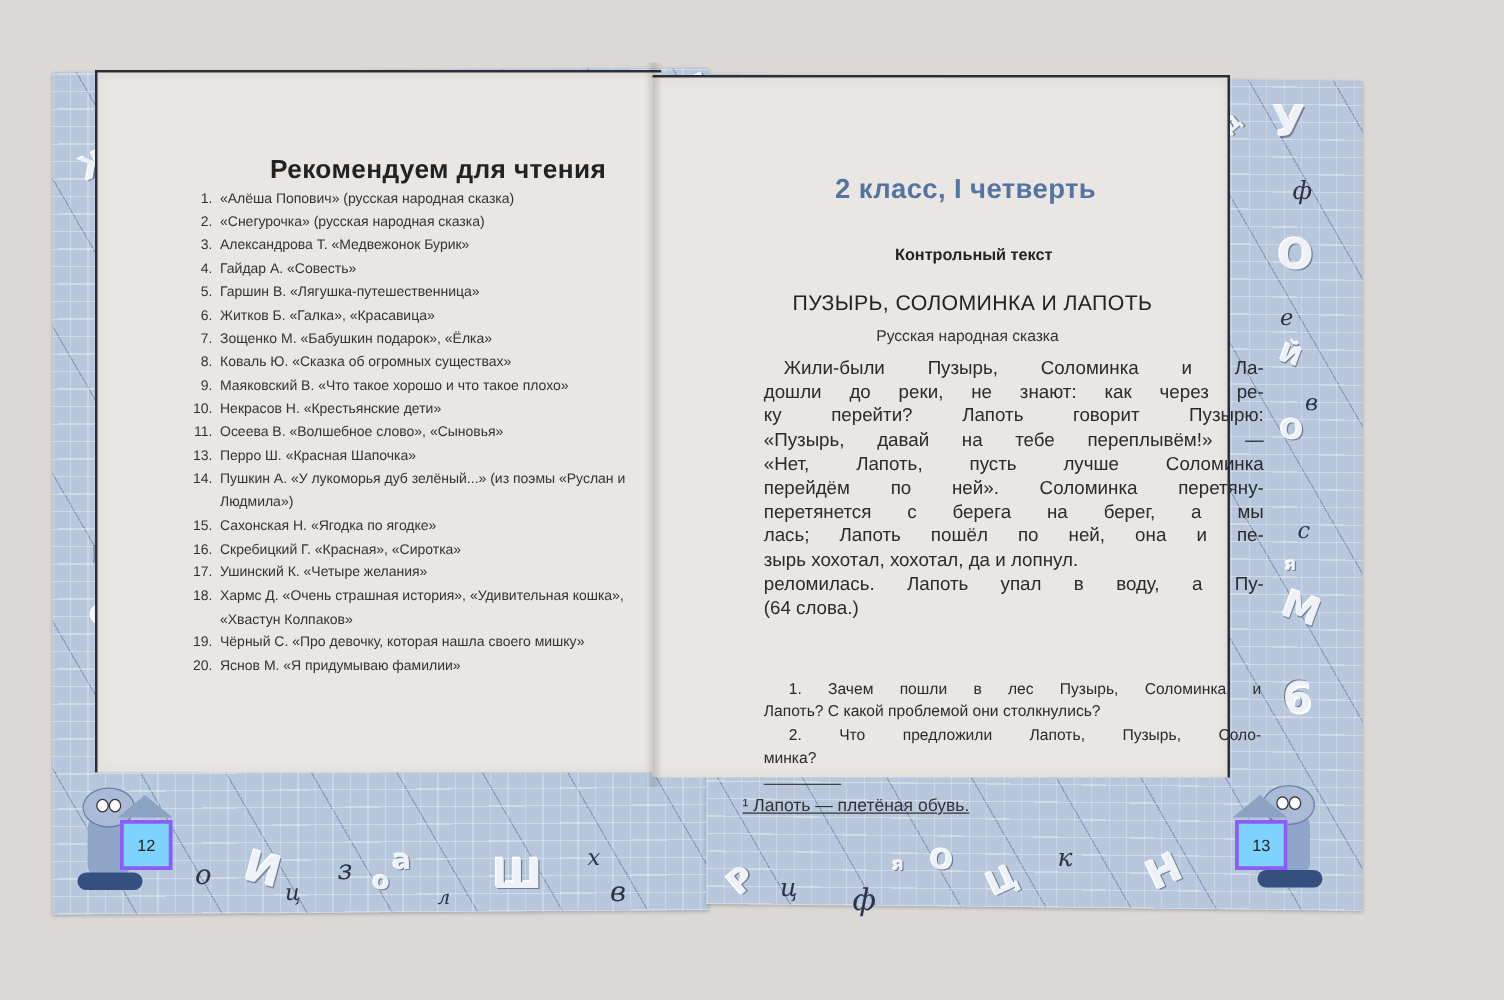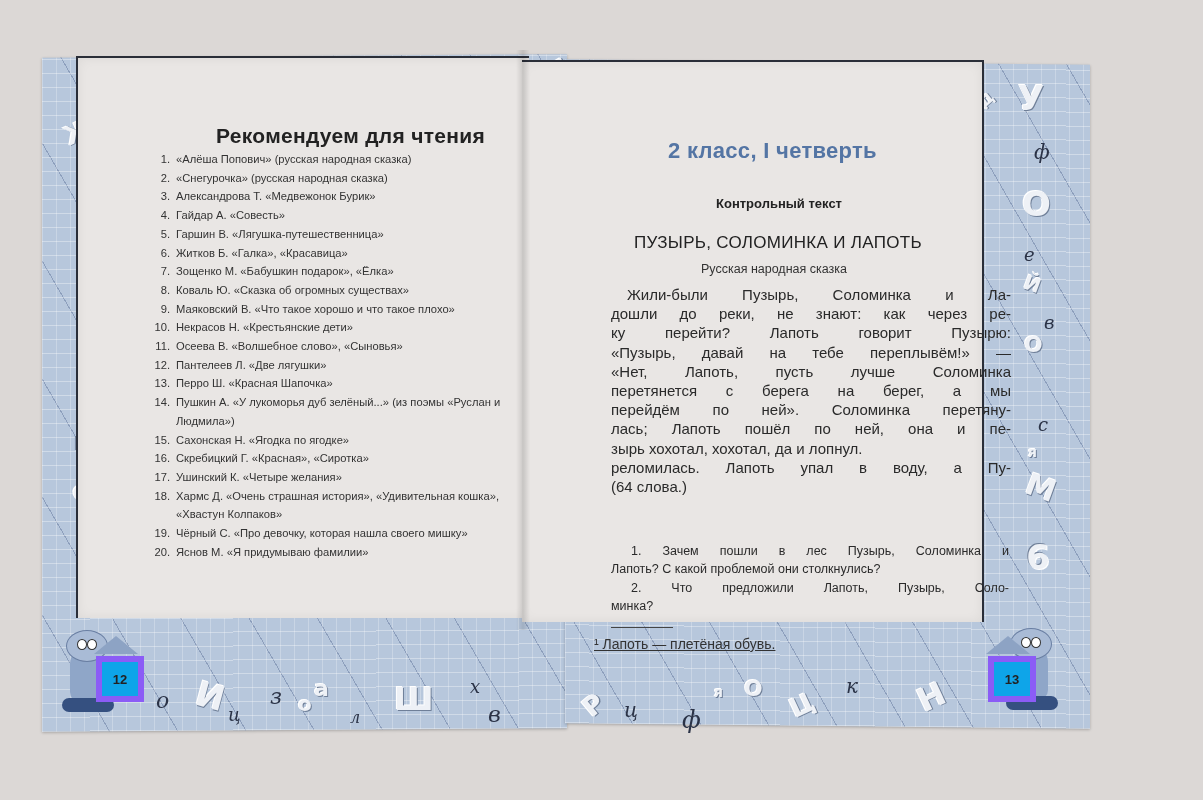--- a/index.html
+++ b/index.html
@@ -61,21 +61,21 @@
   .rp-questions .ln.last { text-align-last:left; }
   .fn-rule { position:absolute; left:611px; top:627px; width:62px; border-top:1px solid #444; }
   .footnote { position:absolute; left:594px; top:636px; font-size:14px; color:#333;text-decoration:underline; }
 
   
   .mascot { position:absolute; width:70px; height:90px; }
   .mascot .body { position:absolute; left:14px; top:18px; width:34px; height:54px; background:#8fa6c8; border-radius:16px 16px 10px 10px; }
   .mascot .head { position:absolute; left:10px; top:0px; width:40px; height:30px; background:#a9bbd6; border-radius:50%; border:1px solid #6a7fa3; }
   .mascot .eye { position:absolute; top:8px; width:8px; height:9px; background:#fff; border-radius:50%; border:1px solid #333; }
   .mascot .feet { position:absolute; left:6px; top:68px; width:52px; height:14px; background:#355080; border-radius:8px; }
-  .lantern { position:absolute; width:36px; height:34px; background:#0ea5e9; border:6px solid #8b5cf6; display:flex; align-items:center; justify-content:center; font-size:13px; font-weight:bold; color:#222; }
+  .lantern { position:absolute; width:36px; height:34px; background:#7dd3fc; border:3px solid #8b5cf6; display:flex; align-items:center; justify-content:center; font-size:13px; font-weight:normal; color:#222; }
   .lantern-roof { position:absolute; width:0; height:0; border-left:22px solid transparent; border-right:22px solid transparent; border-bottom:18px solid #8da3c4; }
 </style>
 </head>
 <body>
 
 <div class="book">
   <div class="frame frame-left"></div>
   <div class="frame frame-right"></div>
 </div>
 
@@ -194,24 +194,20 @@
     </li>
     <li>
       <span class="num">10.</span>
       <span class="txt">Некрасов Н. «Крестьянские дети»</span>
     </li>
     <li>
       <span class="num">11.</span>
       <span class="txt">Осеева В. «Волшебное слово», «Сыновья»</span>
     </li>
     <li>
-      <span class="num">12.</span>
-      <span class="txt">Пантелеев Л. «Две лягушки»</span>
-    </li>
-    <li>
       <span class="num">13.</span>
       <span class="txt">Перро Ш. «Красная Шапочка»</span>
     </li>
     <li>
       <span class="num">14.</span>
       <span class="txt">Пушкин А. «У лукоморья дуб зелёный...» (из поэмы «Руслан и Людмила»)</span>
     </li>
     <li>
       <span class="num">15.</span>
       <span class="txt">Сахонская Н. «Ягодка по ягодке»</span>
@@ -241,22 +237,22 @@
 <div class="rp-heading">2 класс, I четверть</div>
 <div class="rp-sub">Контрольный текст</div>
 <div class="rp-title">ПУЗЫРЬ, СОЛОМИНКА И ЛАПОТЬ</div>
 <div class="rp-genre">Русская народная сказка</div>
 <p class="rp-text" id="story-text">
     <span class="ln first">Жили-были Пузырь, Соломинка и Ла-</span>
     <span class="ln">дошли до реки, не знают: как через ре-</span>
     <span class="ln">ку перейти? Лапоть говорит Пузырю:</span>
     <span class="ln">«Пузырь, давай на тебе переплывём!» —</span>
     <span class="ln">«Нет, Лапоть, пусть лучше Соломинка</span>
+    <span class="ln">перейдём по ней». Соломинка перетяну-</span>
     <span class="ln">перетянется с берега на берег, а мы</span>
-    <span class="ln">перейдём по ней». Соломинка перетяну-</span>
     <span class="ln">лась; Лапоть пошёл по ней, она и пе-</span>
     <span class="ln last">зырь хохотал, хохотал, да и лопнул.</span>
     <span class="ln">реломилась. Лапоть упал в воду, а Пу-</span>
     <span class="ln last">(64 слова.)</span>
   </p>
 <div class="rp-questions" id="questions">
     <span class="ln ind">1. Зачем пошли в лес Пузырь, Соломинка и</span>
     <span class="ln last">Лапоть? С какой проблемой они столкнулись?</span>
     <span class="ln ind">2. Что предложили Лапоть, Пузырь, Соло-</span>
     <span class="ln last">минка?</span>

